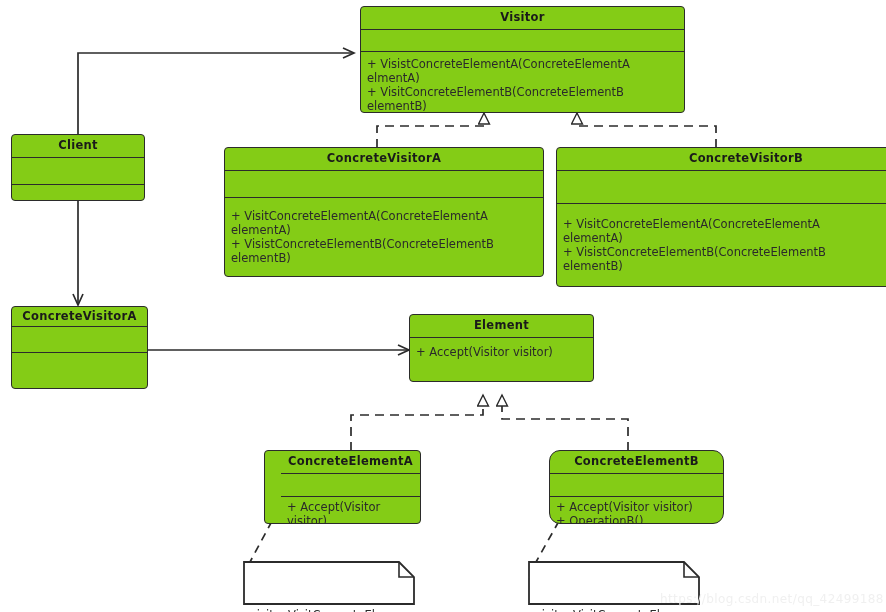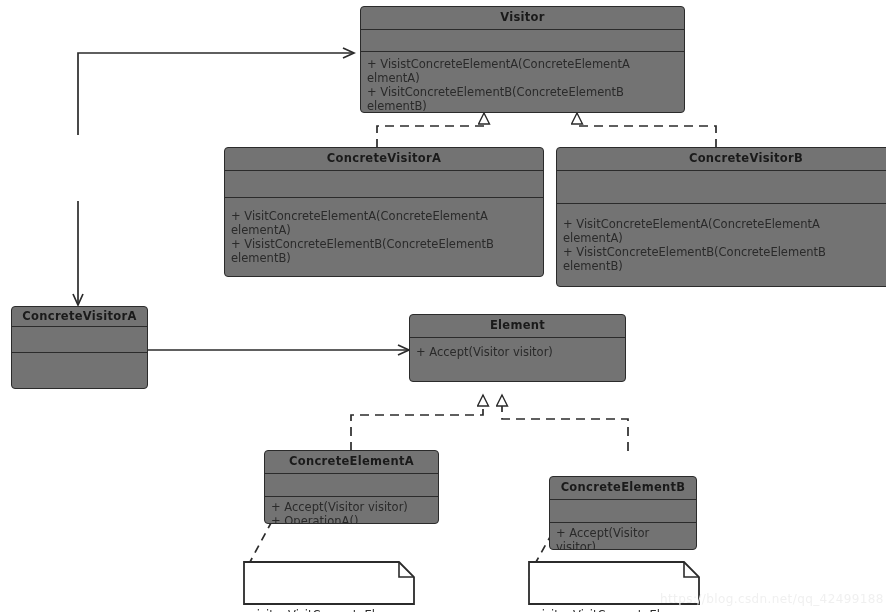--- a/index.html
+++ b/index.html
@@ -21,21 +21,21 @@
     top: 0;
     width: 886px;
     height: 612px;
     pointer-events: none;
   }
   .uml-class {
     position: absolute;
     box-sizing: border-box;
     border: 1.6px solid #2b2b2b;
     border-radius: 4px;
-    background: #737373;
+    background: #84cc16;
     overflow: hidden;
   }
   .uml-title {
     text-align: center;
     font-weight: bold;
     font-size: 11.5px;
     color: #1a1a1a;
     letter-spacing: 0.3px;
     padding: 4px 4px 5px 4px;
     line-height: 13px;
@@ -148,20 +148,25 @@
 
   <div class="uml-class" style="left:360px; top:6px; width:325px; height:107px;">
     <div class="uml-title">Visitor</div>
     <div class="uml-attrs" style="height:22px;"></div>
     <div class="uml-ops">+ VisistConcreteElementA(ConcreteElementA
 elmentA)
 + VisitConcreteElementB(ConcreteElementB
 elementB)</div>
   </div>
 
+  <div class="uml-class" style="left:11px; top:134px; width:134px; height:67px;">
+    <div class="uml-title">Client</div>
+    <div class="uml-attrs" style="height:27px;"></div>
+    <div class="uml-ops"></div>
+  </div>
 
   <div class="uml-class" style="left:224px; top:147px; width:320px; height:130px;">
     <div class="uml-title">ConcreteVisitorA</div>
     <div class="uml-attrs" style="height:27px;"></div>
     <div class="uml-ops centered-v" style="height:77px;">+ VisitConcreteElementA(ConcreteElementA
 elementA)
 + VisistConcreteElementB(ConcreteElementB
 elementB)</div>
   </div>
 
@@ -173,33 +178,33 @@
 + VisistConcreteElementB(ConcreteElementB
 elementB)</div>
   </div>
 
   <div class="uml-class" style="left:11px; top:306px; width:137px; height:83px;">
     <div class="uml-title" style="padding:3px 2px 3px 2px;">ConcreteVisitorA</div>
     <div class="uml-attrs" style="height:26px;"></div>
     <div class="uml-ops"></div>
   </div>
 
-  <div class="uml-class" style="left:409px; top:314px; width:217px; height:68px;">
+  <div class="uml-class" style="left:409px; top:314px; width:185px; height:68px;">
     <div class="uml-title">Element</div>
     <div class="uml-ops" style="padding-top:7px;">+ Accept(Visitor visitor)</div>
   </div>
 
-  <div class="uml-class" style="left:264px; top:450px; width:175px; height:74px;">
+  <div class="uml-class" style="left:264px; top:450px; width:157px; height:74px;padding-left:16px;">
     <div class="uml-title">ConcreteElementA</div>
     <div class="uml-attrs" style="height:23px;"></div>
     <div class="uml-ops" style="padding-top:3px;">+ Accept(Visitor visitor)
 + OperationA()</div>
   </div>
 
-  <div class="uml-class" style="left:549px; top:476px; width:148px; height:74px;">
+  <div class="uml-class" style="left:549px; top:450px; width:175px; height:74px;border-radius:11px;">
     <div class="uml-title">ConcreteElementB</div>
     <div class="uml-attrs" style="height:23px;"></div>
     <div class="uml-ops" style="padding-top:3px;">+ Accept(Visitor visitor)
 + OperationB()</div>
   </div>
 
   <div class="note" style="left:243px; top:561px; width:172px; height:44px;">
     <svg class="note-shape" viewBox="0 0 172 44" preserveAspectRatio="none" xmlns="http://www.w3.org/2000/svg">
       <path d="M1,1 L156,1 L171,16 L171,43 L1,43 Z" fill="#ffffff" stroke="#2b2b2b" stroke-width="1.8"></path>
       <path d="M156,1 L156,16 L171,16" fill="none" stroke="#2b2b2b" stroke-width="1.6"></path>

